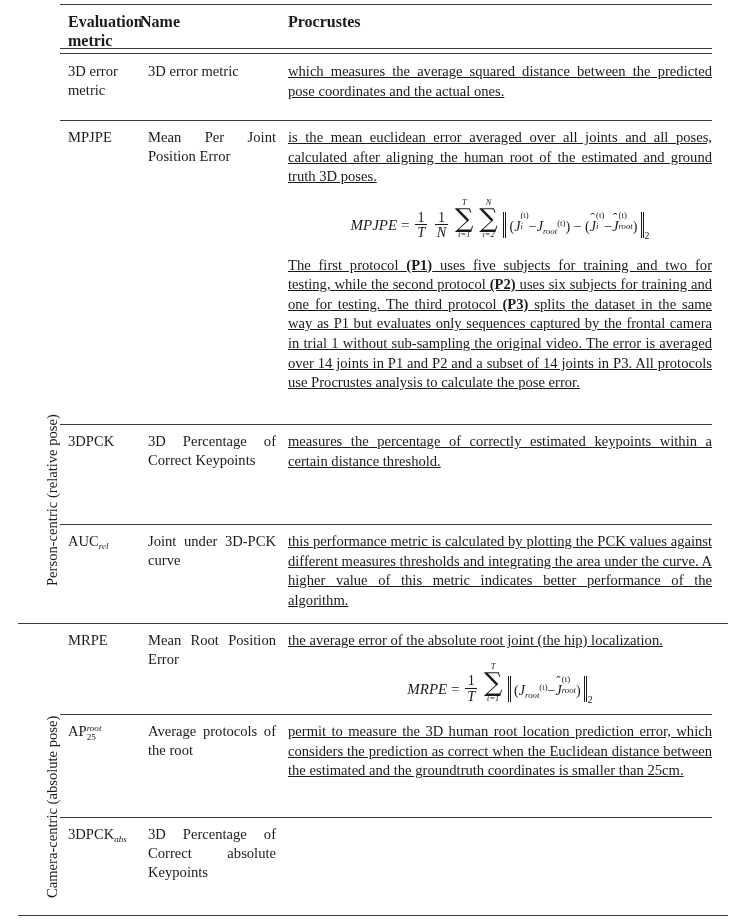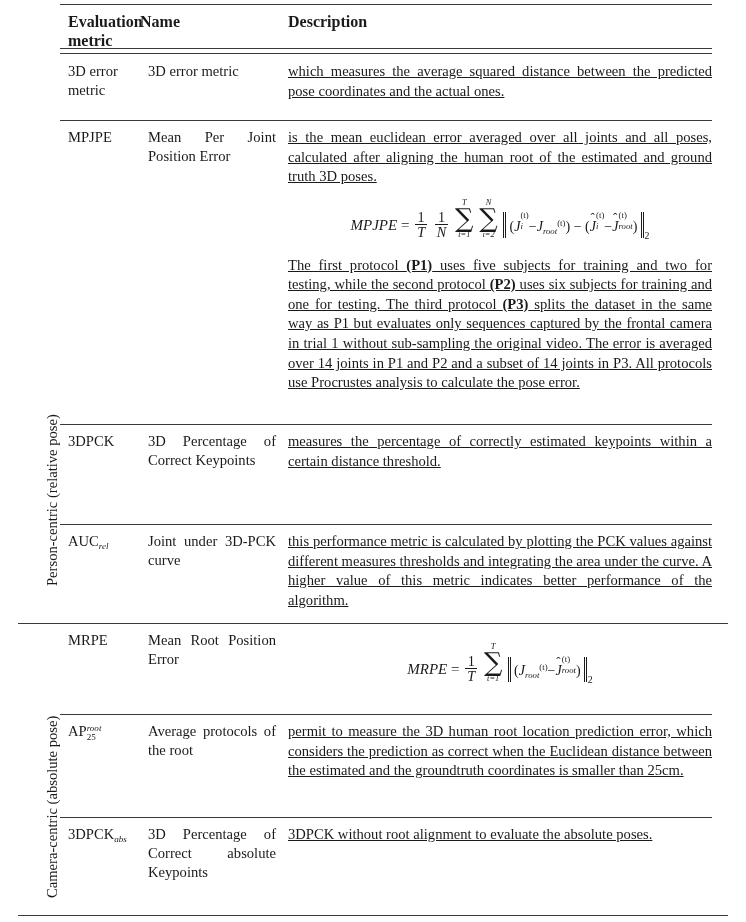--- a/index.html
+++ b/index.html
@@ -253,21 +253,21 @@
   <div class="rule" style="top:817px;"></div>
   <div class="rule full" style="top:915px;"></div>
 
   <div class="vlabel" style="left:44px; top:586px;">Person-centric (relative pose)</div>
 
   <div class="vlabel" style="left:44px; top:898px;">Camera-centric (absolute pose)</div>
 
   <div class="row" style="top:12px;">
     <div class="hdr hdr-metric">Evaluation metric</div>
     <div class="hdr hdr-name">Name</div>
-    <div class="hdr hdr-desc">Description</div>
+    <div class="hdr hdr-desc">Procrustes</div>
   </div>
 
   <div class="row" style="top:62px;">
     <div class="cell-metric">3D error metric</div>
     <div class="cell-name">3D error metric</div>
     <div class="cell-desc">
       <p>which measures the average squared distance between the predicted pose coordinates and the actual ones.</p>
     </div>
   </div>
 
@@ -318,20 +318,21 @@
     <div class="cell-name">Joint under 3D-PCK curve</div>
     <div class="cell-desc">
       <p>this performance metric is calculated by plotting the PCK values against different measures thresholds and integrating the area under the curve. A higher value of this metric indicates better performance of the algorithm.</p>
     </div>
   </div>
 
   <div class="row" style="top:631px;">
     <div class="cell-metric">MRPE</div>
     <div class="cell-name">Mean Root Position Error</div>
     <div class="cell-desc">
+      <p class="plain">the average error of the absolute root joint (the hip) localization.</p>
 
       <div class="formula">
         <span class="mi">MRPE</span>
         <span class="mrm">=</span>
         <span class="frac">
           <span class="num mrm">1</span>
           <span class="den mi">T</span>
         </span>
         <span class="sum">
           <span class="lim">T</span>
@@ -348,17 +349,16 @@
     <div class="cell-name">Average protocols of the root</div>
     <div class="cell-desc">
       <p>permit to measure the 3D human root location prediction error, which considers the prediction as correct when the Euclidean distance between the estimated and the groundtruth coordinates is smaller than 25cm.</p>
     </div>
   </div>
 
   <div class="row" style="top:825px;">
     <div class="cell-metric"><span>3DPCK</span><sub class="sb mi">abs</sub></div>
     <div class="cell-name">3D Percentage of Correct absolute Keypoints</div>
     <div class="cell-desc">
-      <p class="plain">3DPCK without root alignment to evaluate the absolute poses.</p>
     </div>
   </div>
 
 </div>
 
 </body></html>

